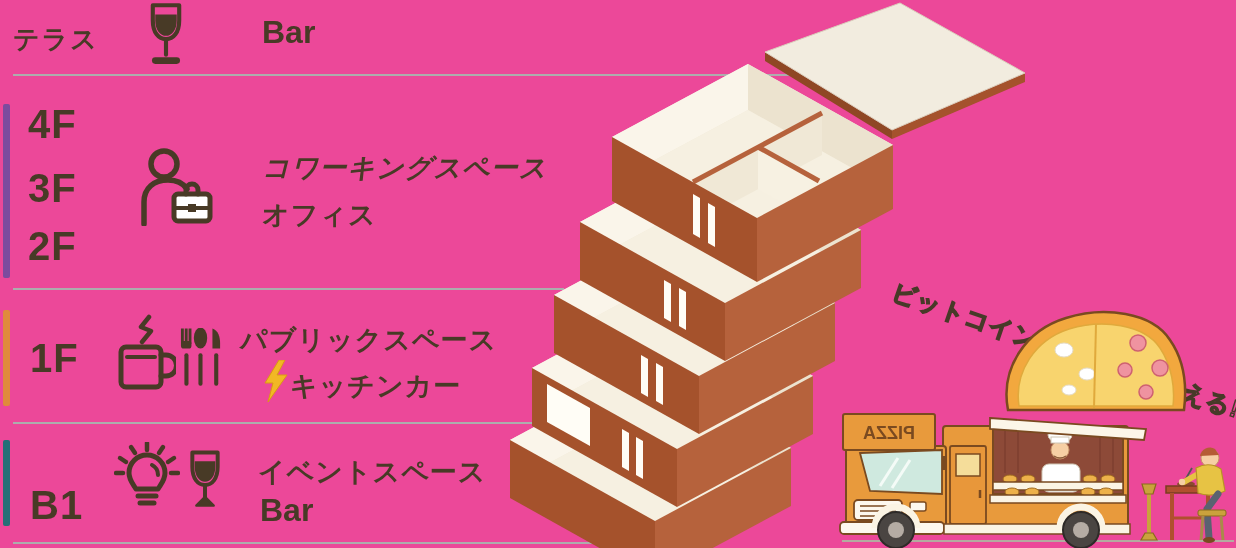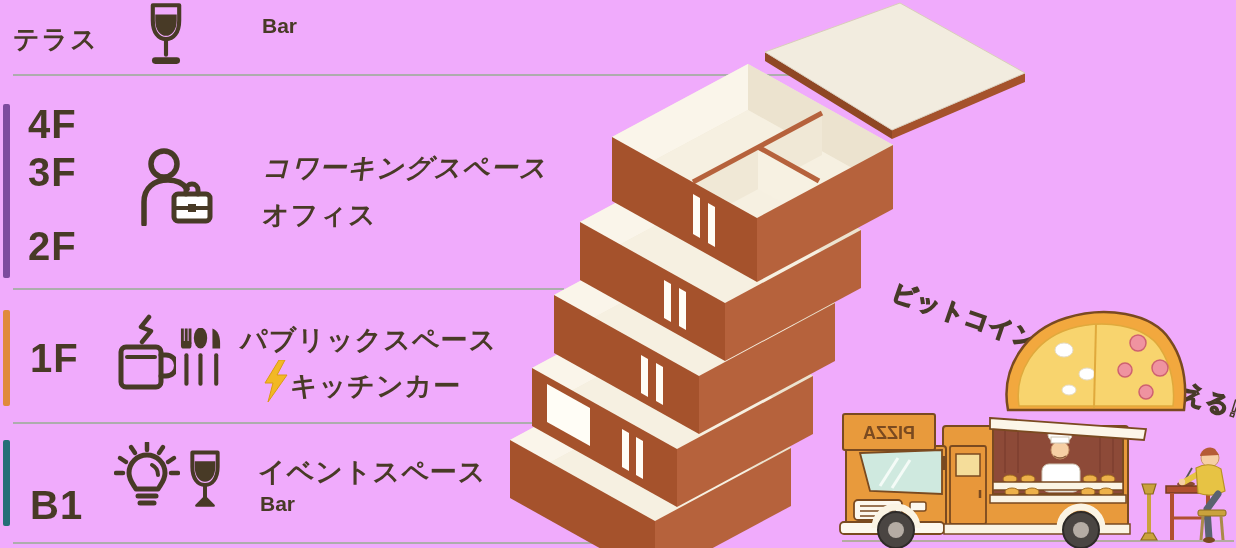--- a/index.html
+++ b/index.html
@@ -1,23 +1,23 @@
 <!DOCTYPE html>
 <html><head>
 <meta charset="utf-8">
 <style>
   html,body{margin:0;padding:0;background:#ffffff;}
-  .canvas{position:relative;width:1236px;height:548px;overflow:hidden;background:#f0abfc;
+  .canvas{position:relative;width:1236px;height:548px;overflow:hidden;background:#ec4899;
           font-family:"Liberation Sans","DejaVu Sans",sans-serif;color:#483a26;}
   .abs{position:absolute;}
   .divider{position:absolute;height:2px;background:#adadad;}
   .accent-bar{position:absolute;left:3px;width:7px;border-radius:2px;}
   .floor-label{position:absolute;font-size:40px;font-weight:bold;line-height:1;color:#483a26;letter-spacing:1px;}
   .kana-label{position:absolute;font-size:26px;font-weight:bold;color:#483a26;letter-spacing:2px;}
-  .latin-label{position:absolute;font-size:21px;font-weight:bold;color:#483a26;}
+  .latin-label{position:absolute;font-size:32px;font-weight:bold;color:#483a26;}
   .desc{position:absolute;font-size:27px;font-weight:bold;color:#483a26;letter-spacing:1px;white-space:nowrap;}
   .icon{position:absolute;}
   .icon svg{display:block;}
   .caption-rot{position:absolute;left:898px;top:276px;transform:rotate(19deg);transform-origin:0 0;
       font-size:24px;font-weight:bold;white-space:nowrap;letter-spacing:1px;
       color:transparent;-webkit-text-stroke:1.5px #473a28;}
   @supports not (-webkit-text-stroke: 1px #000) {
     .caption-rot{color:#473a28;}
   }
 </style>
@@ -37,21 +37,21 @@
       <path d="M8,4 L40,4 L40,22 C40,37 33,45 24,45 C15,45 8,37 8,22 Z"></path>
       <path d="M11,15 L37,15 L37,22 C37,34 31,41 24,41 C17,41 11,34 11,22 Z" fill="#483a26" stroke="none"></path>
       <line x1="24" y1="45" x2="24" y2="64"></line>
       <line x1="11" y1="71" x2="37" y2="71" stroke-width="8"></line>
     </svg>
   </div>
   <div class="latin-label" style="left:262px;top:14px;">Bar</div>
 
   <div class="accent-bar" style="top:104px;height:174px;background:#7d4b9e;"></div>
   <div class="floor-label" style="left:28px;top:104px;">4F</div>
-  <div class="floor-label" style="left:28px;top:152px;">3F</div>
+  <div class="floor-label" style="left:28px;top:168px;">3F</div>
   <div class="floor-label" style="left:28px;top:226px;">2F</div>
   <div class="icon" style="left:138px;top:148px;">
     <svg width="76" height="78" viewBox="0 0 76 78" fill="none" stroke="#483a26" stroke-width="5.5" stroke-linecap="round" stroke-linejoin="round">
       <circle cx="26" cy="16" r="13"></circle>
       <path d="M6,76 L6,54 C6,40 16,32 30,32 C38,32 45,35 49,41"></path>
       <rect x="36" y="46" width="36" height="27" rx="4" fill="#ffffff" stroke-width="5"></rect>
       <path d="M48,46 v-4 a6,6 0 0 1 12,0 v4" stroke-width="5"></path>
       <line x1="36" y1="60" x2="72" y2="60" stroke-width="4"></line>
       <rect x="50" y="56" width="8" height="8" fill="#483a26" stroke="none"></rect>
     </svg>

